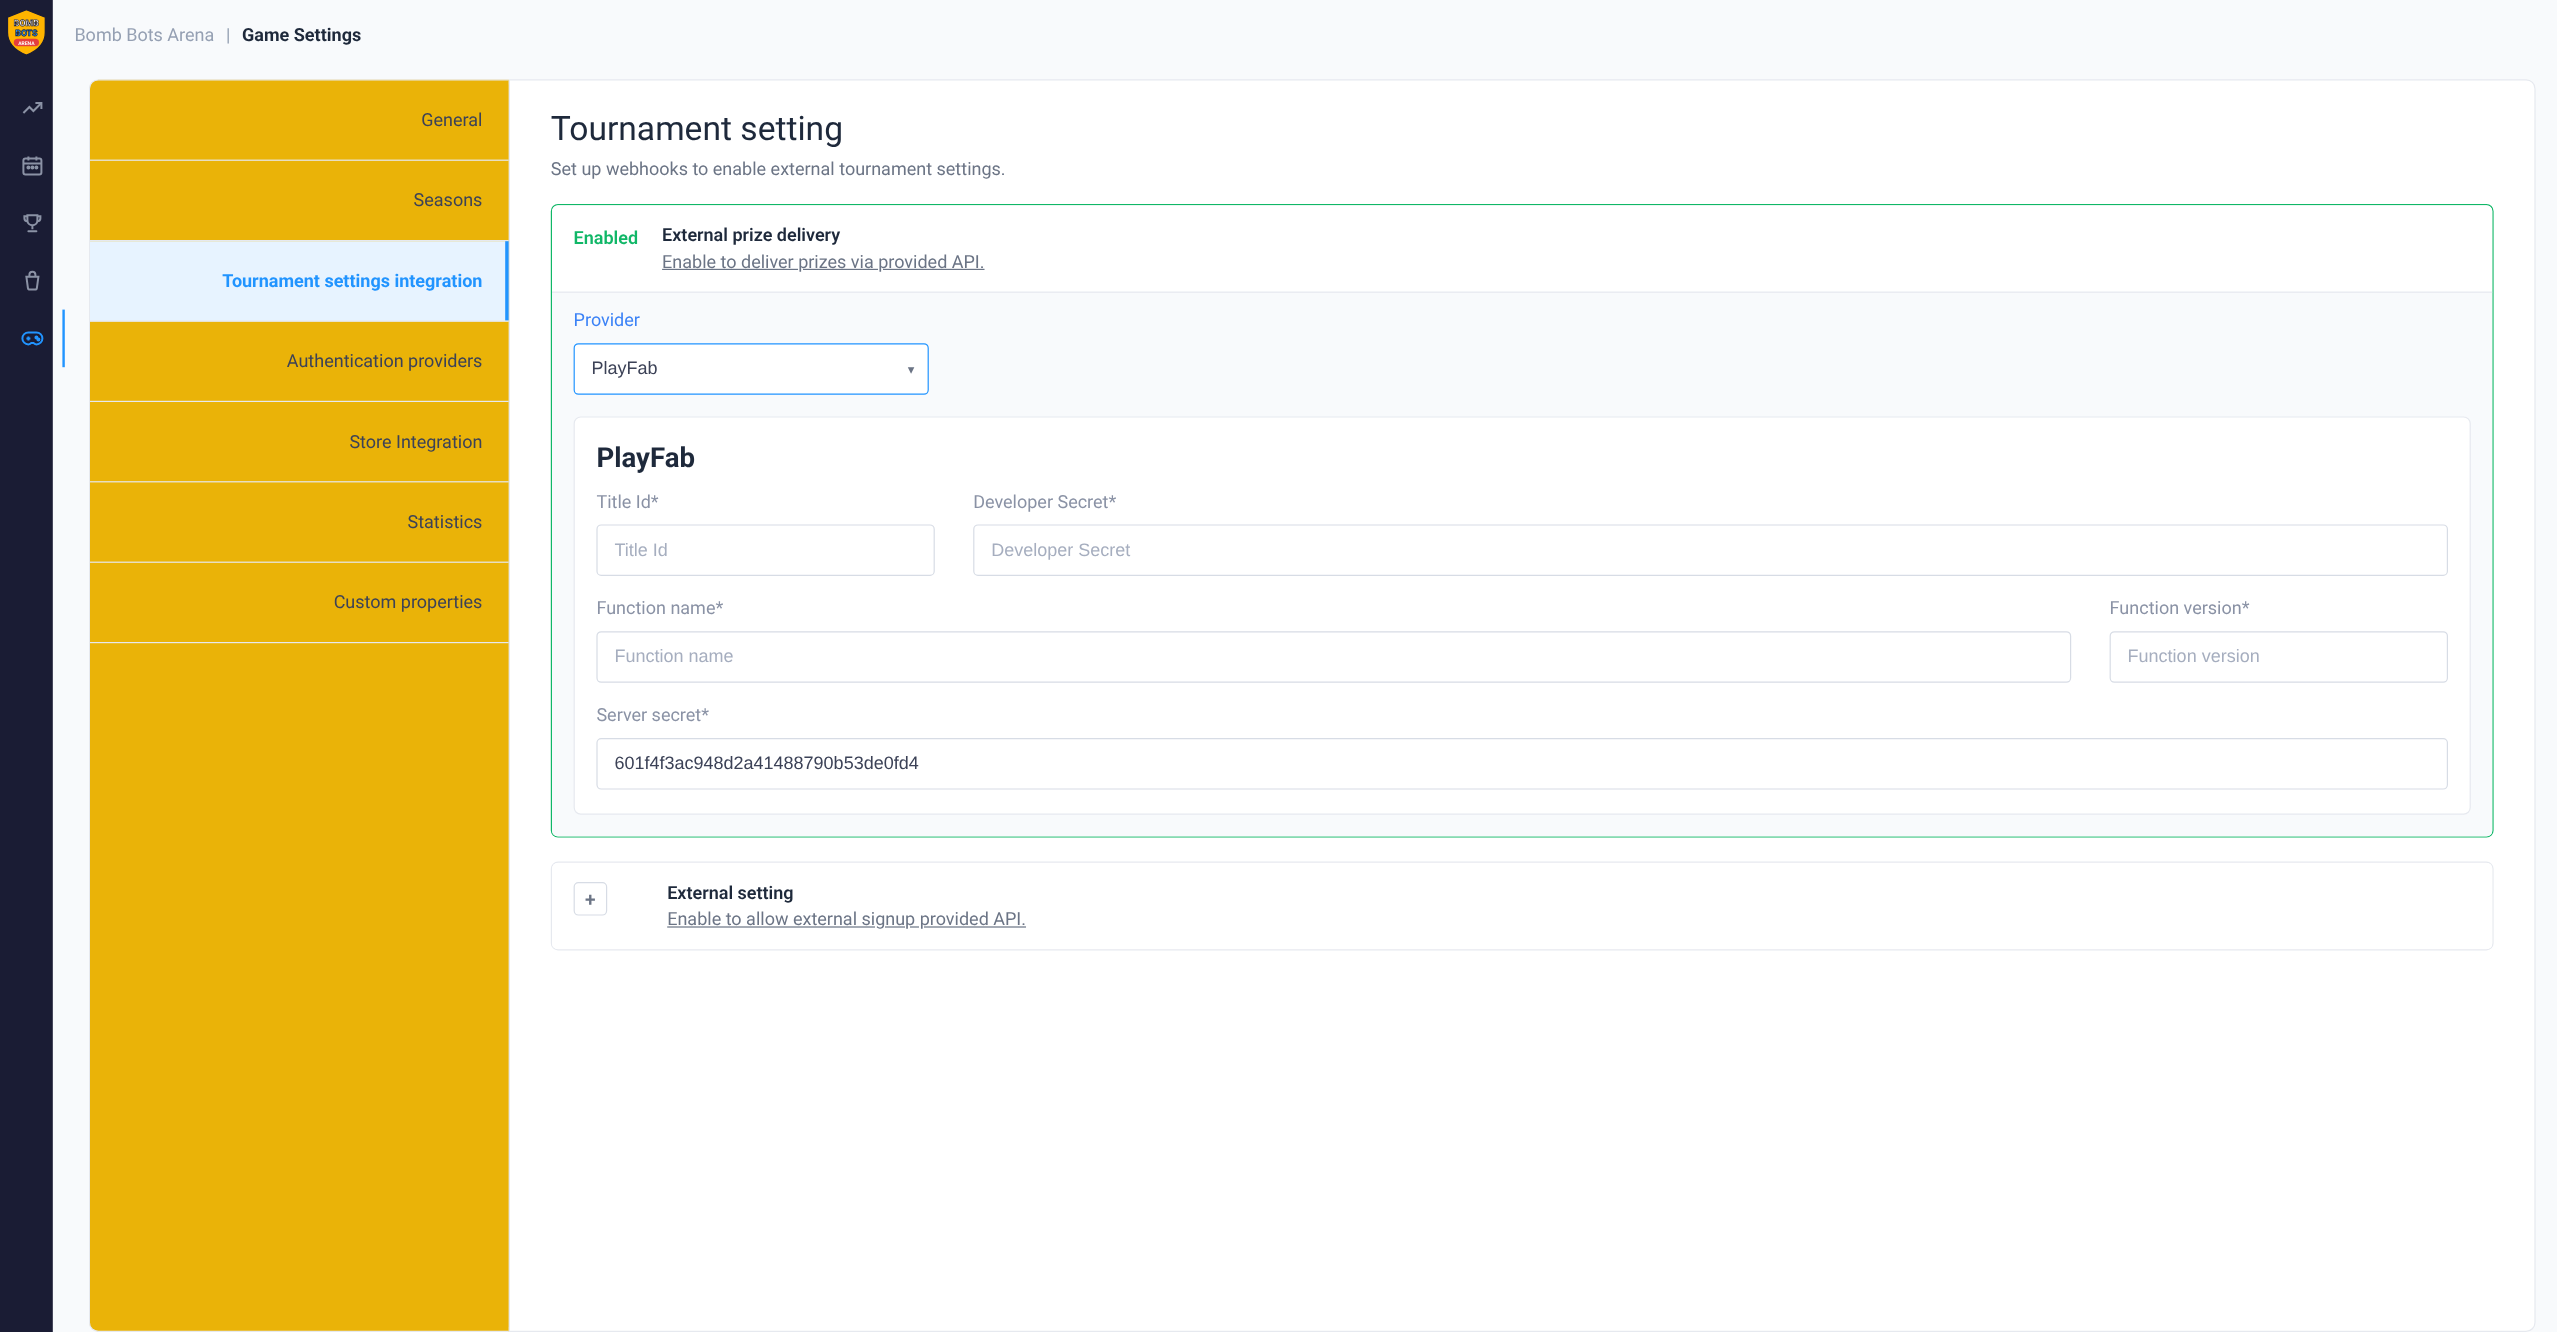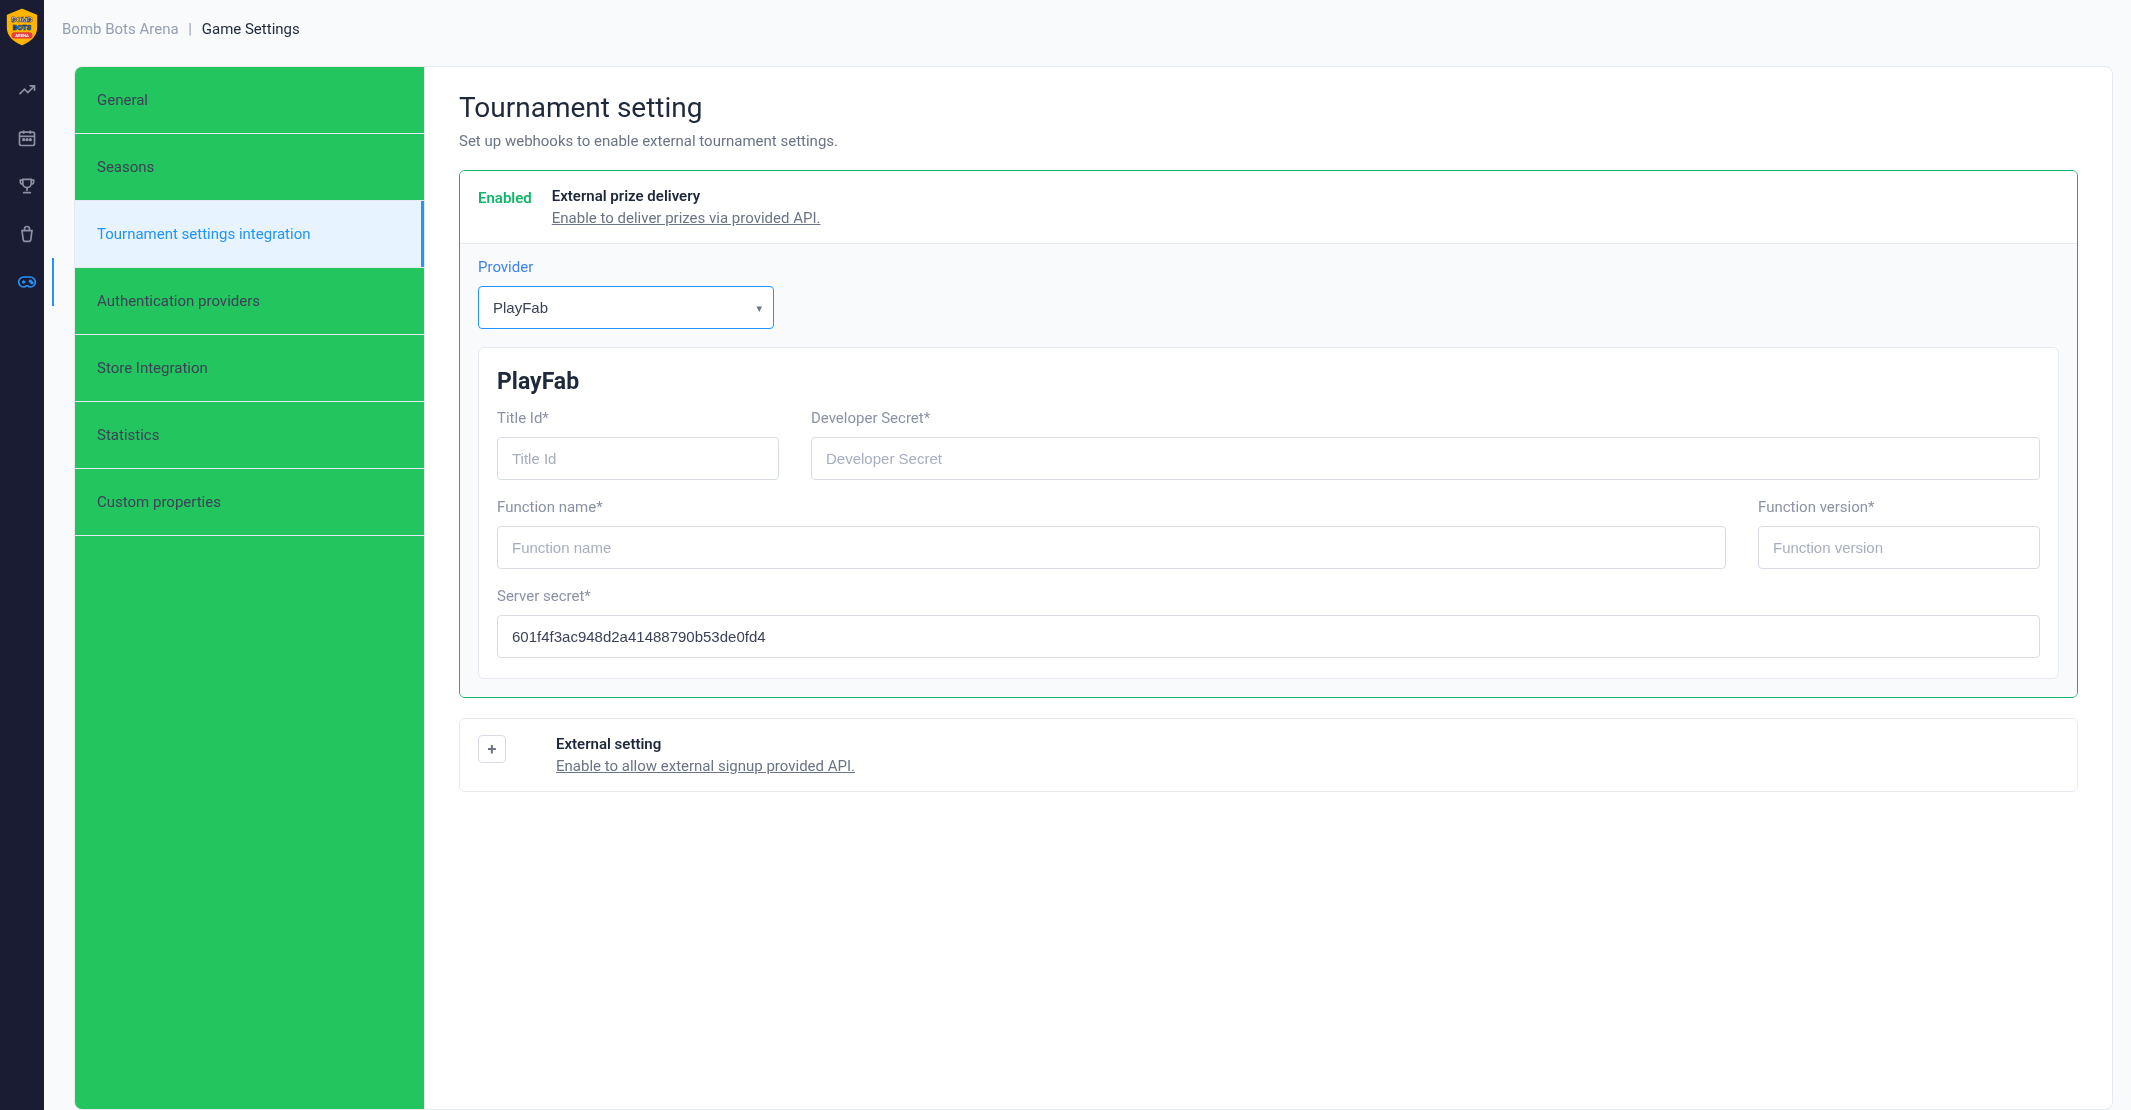--- a/index.html
+++ b/index.html
@@ -80,53 +80,54 @@
     .breadcrumb {
       padding: 20px 18px 10px;
       font-size: 15px;
       color: #95a0b3;
     }
     .breadcrumb .sep {
       margin: 0 6px;
     }
     .breadcrumb .current {
       color: #1e293b;
-      font-weight: 400;
+      font-weight: 700;
     }
     
     .content-wrapper {
       display: flex;
       flex: 1;
       padding: 18px 18px 0 30px;
       gap: 0;
       overflow: hidden;
     }
     
     
     .settings-nav {
       width: 350px;
-      background: #22c55e;
+      background: #eab308;
       border-radius: 8px 0 0 8px;
       border: 1px solid #e6e9ef;
       border-right: none;
       overflow: hidden;
       flex-shrink: 0;
+      text-align: right;
     }
     .settings-nav-item {
       padding: 24px 22px;
       border-bottom: 1px solid #e6e9ef;
       color: #3c4257;
       font-size: 15px;
       cursor: pointer;
       position: relative;
     }
     .settings-nav-item.active {
       background: #e7f3ff;
       color: #2194ff;
-      font-weight: 400;
+      font-weight: 700;
     }
     .settings-nav-item.active::after {
       content: '';
       position: absolute;
       right: 0;
       top: 0;
       bottom: 0;
       width: 3px;
       background: #2194ff;
     }

